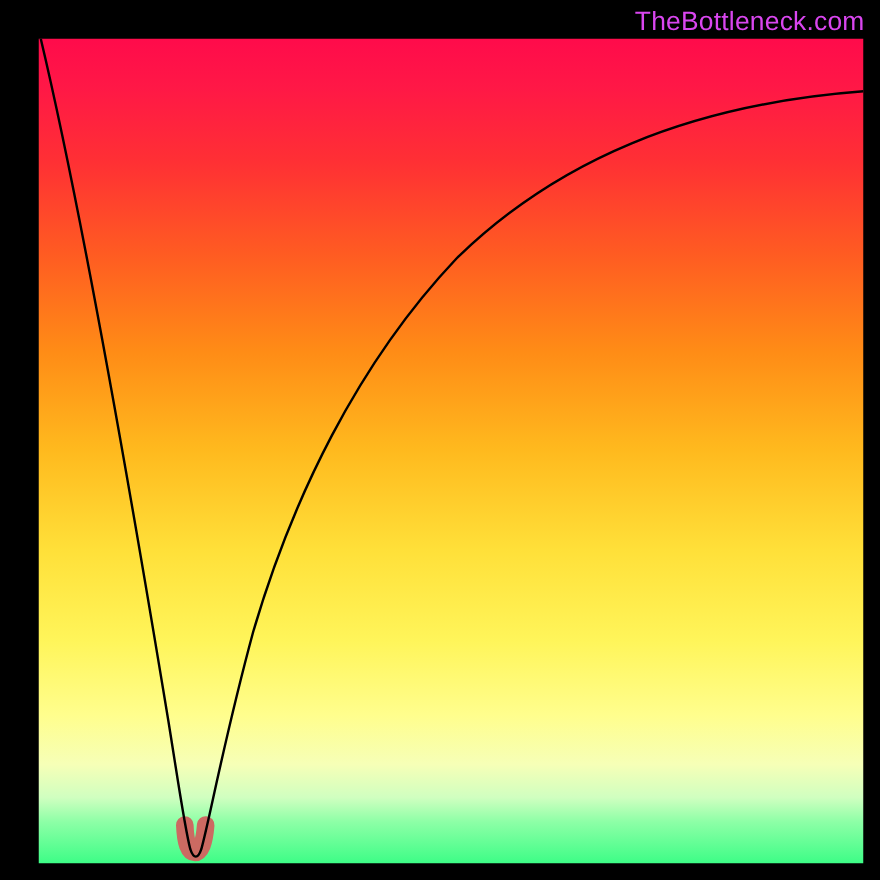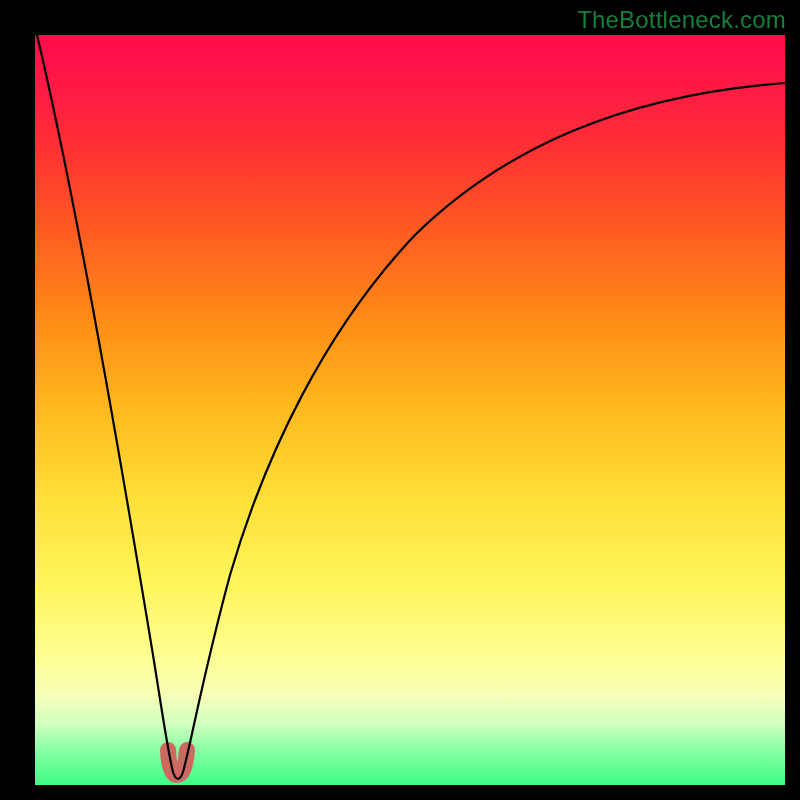--- a/index.html
+++ b/index.html
@@ -62,21 +62,21 @@
     fill: none;
     stroke: #cc6a62;
     stroke-width: 16;
     stroke-linecap: round;
     stroke-linejoin: round;
   }
   .watermark {
     position: absolute;
     top: 6px;
     right: 14px;
-    color: #15803d;
+    color: #d946ef;
     font-size: 24px;
     letter-spacing: 0.2px;
     user-select: none;
   }
 </style>
 </head>
 <body>
 
 <div class="stage">
 

